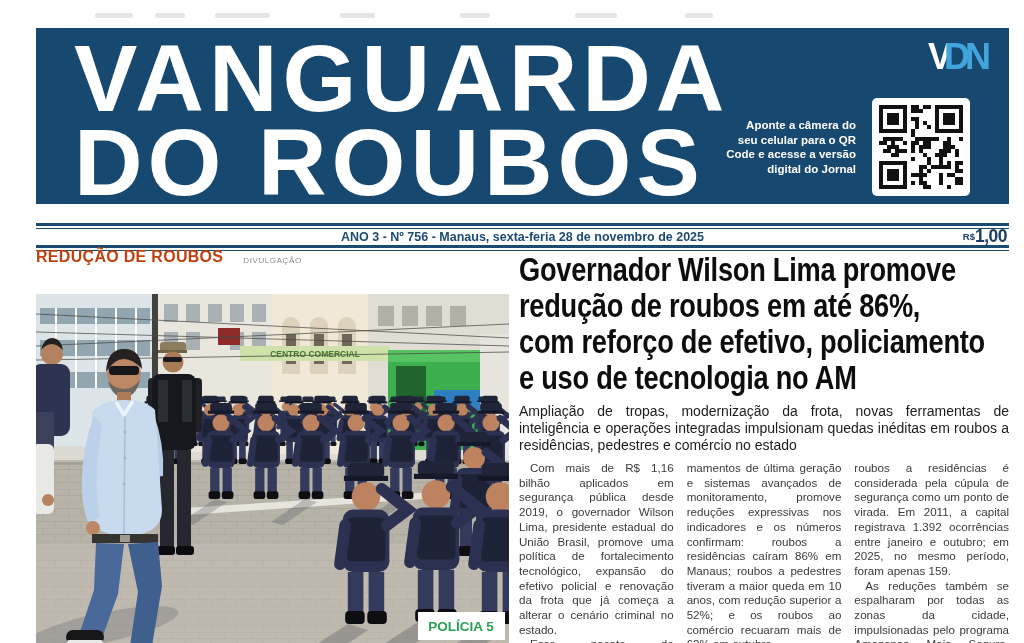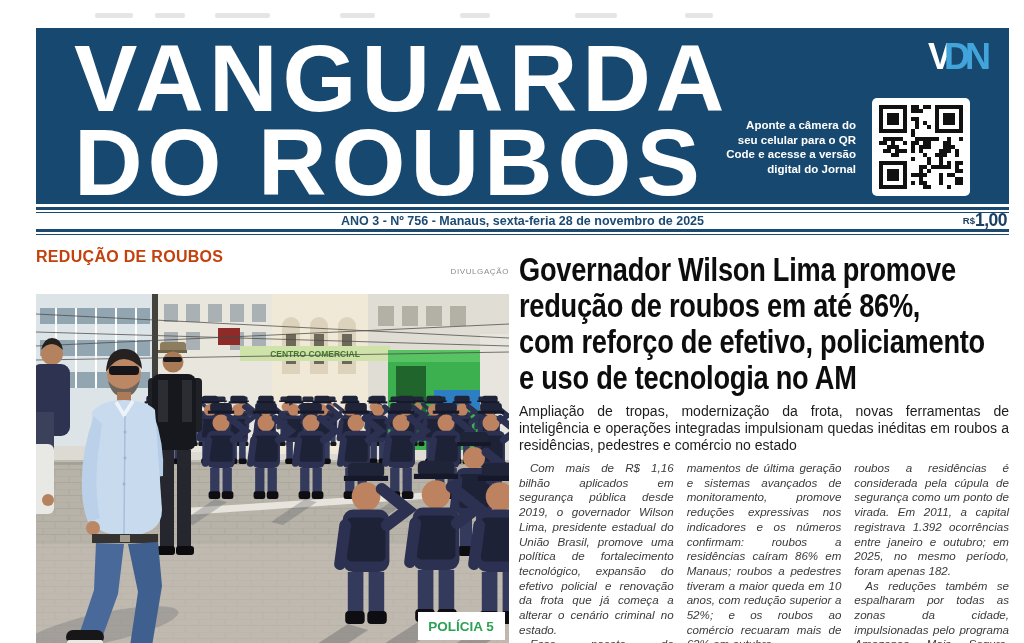--- a/index.html
+++ b/index.html
@@ -18,51 +18,51 @@
   .vdn-logo .v { color:#ffffff; }
   .vdn-logo .d { color:#41A5DC; margin-left:-6px; }
   .vdn-logo .n { color:#41A5DC; margin-left:-3px; }
   .qr-caption { position:absolute; left:668px; top:90px; width:152px; text-align:right;
                 color:#fff; font-size:11.5px; font-weight:bold; line-height:14.5px; white-space:pre-line; }
   .qr-box { position:absolute; left:836px; top:70px; width:98px; height:98px; background:#fff;
             border-radius:5px; padding:7px; }
   .qr-box svg { width:84px; height:84px; display:block; }
 
   
-  .datebar { position:absolute; left:36px; top:204px; width:973px; height:32px; }
+  .datebar { position:absolute; left:36px; top:220px; width:973px; height:32px; }
   .rule { position:absolute; left:0; width:100%; background:#1B4A72; }
   .r1 { top:3px;  height:2.5px; }
   .r2 { top:7.5px; height:1.2px; }
   .r3 { top:25px; height:2.5px; }
   .r4 { top:29.5px; height:1.2px; }
   .date-text { position:absolute; top:10px; width:100%; text-align:center;
                font-size:12.5px; font-weight:bold; color:#1B4A72; }
   .price { position:absolute; right:2px; top:6px; color:#1B3F63; font-weight:bold; white-space:nowrap; }
   .price .cur { font-size:9.5px; vertical-align:2px; }
   .price .val { font-size:17.5px; letter-spacing:-.5px;margin-top:12px; }
 
   
   .section-label { position:absolute; left:36px; top:248px; font-size:16px; font-weight:bold;
                    color:#c2410c; letter-spacing:.3px; }
-  .photo-credit { position:absolute; left:36px; top:267px; width:473px; text-align:right;
+  .photo-credit { position:absolute; left:36px; top:256px; width:473px; text-align:center;
                   font-size:8px; color:#8d8b86; letter-spacing:.6px; }
   .photo { position:absolute; left:36px; top:281px; width:473px; height:362px; overflow:hidden; background:#1d4ed8;margin-top:13px; }
   .photo svg { display:block; width:473px; height:362px; }
 
   
   .article { position:absolute; left:519px; top:251px; width:490px; }
   .headline { width:640px; transform:scaleX(.8); transform-origin:left top;
               font-size:34px; line-height:36px; font-weight:bold; color:#0d0d0d;
               letter-spacing:-.3px; white-space:pre-line; }
   .subhead { margin-top:8px; width:490px; font-size:14px; line-height:17px;
              text-align:justify; color:#1c1c1c; }
   .body-cols { margin-top:7px; display:flex; gap:13px; width:490px; }
   .col { flex:1; font-size:11.6px; line-height:14.7px; text-align:justify;
          color:#3a3a3a; hyphens:auto; -webkit-hyphens:auto; }
-  .col p { margin:0;font-style:italic; }
+  .col p { margin:0; }
   .col p.indent { text-indent:11px; }
 </style>
 </head>
 <body>
 
 <div class="page">
 
   <span class="smudge" style="left:95px;width:38px"></span>
   <span class="smudge" style="left:155px;width:30px"></span>
   <span class="smudge" style="left:215px;width:55px"></span>
@@ -421,18 +421,18 @@
     <div class="body-cols">
       <div class="col">
         <p class="indent">Com mais de R$ 1,16 bilhão aplicados em segurança pública desde 2019, o governador Wilson Lima, presidente estadual do União Brasil, promove uma política de fortalecimento tecnológico, expansão do efetivo policial e renovação da frota que já começa a alterar o cenário criminal no estado.</p>
         <p class="indent">Esse pacote de investimentos, que inclui 2.800 novos servidores, 657 viaturas, ar-</p>
       </div>
       <div class="col">
         <p>mamentos de última geração e sistemas avançados de monitoramento, promove reduções expressivas nos indicadores e os números confirmam: roubos a residências caíram 86% em Manaus; roubos a pedestres tiveram a maior queda em 10 anos, com redução superior a 52%; e os roubos ao comércio recuaram mais de 62% em outubro.</p>
 
       </div>
       <div class="col">
-        <p>roubos a residências é considerada pela cúpula de segurança como um ponto de virada. Em 2011, a capital registrava 1.392 ocorrências entre janeiro e outubro; em 2025, no mesmo período, foram apenas 182.</p>
+        <p>roubos a residências é considerada pela cúpula de segurança como um ponto de virada. Em 2011, a capital registrava 1.392 ocorrências entre janeiro e outubro; em 2025, no mesmo período, foram apenas 159.</p>
         <p class="indent">As reduções também se espalharam por todas as zonas da cidade, impulsionadas pelo programa Amazonas Mais Seguro, iniciado em 2021.</p>
       </div>
     </div>
   </div>
 </div>
 
 </body></html>

